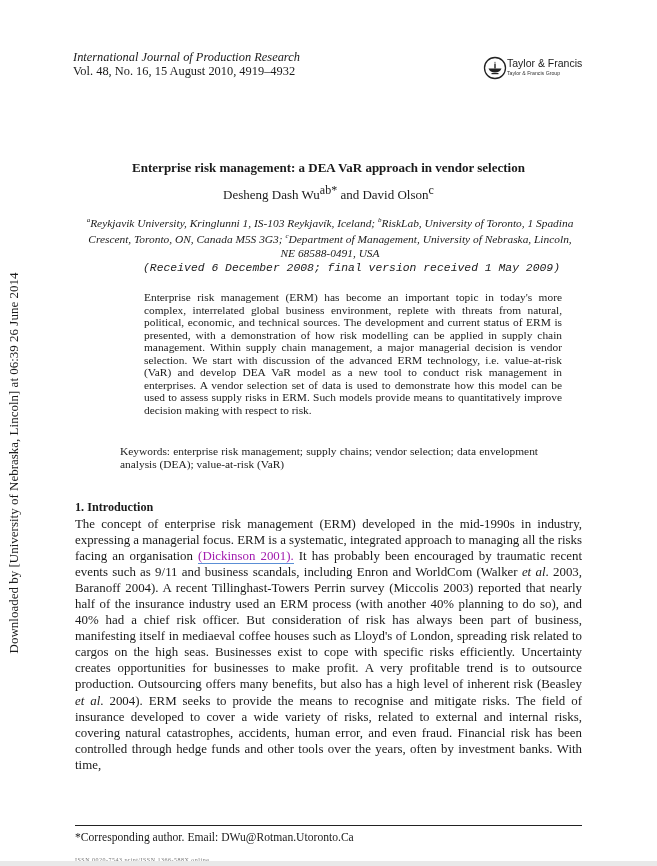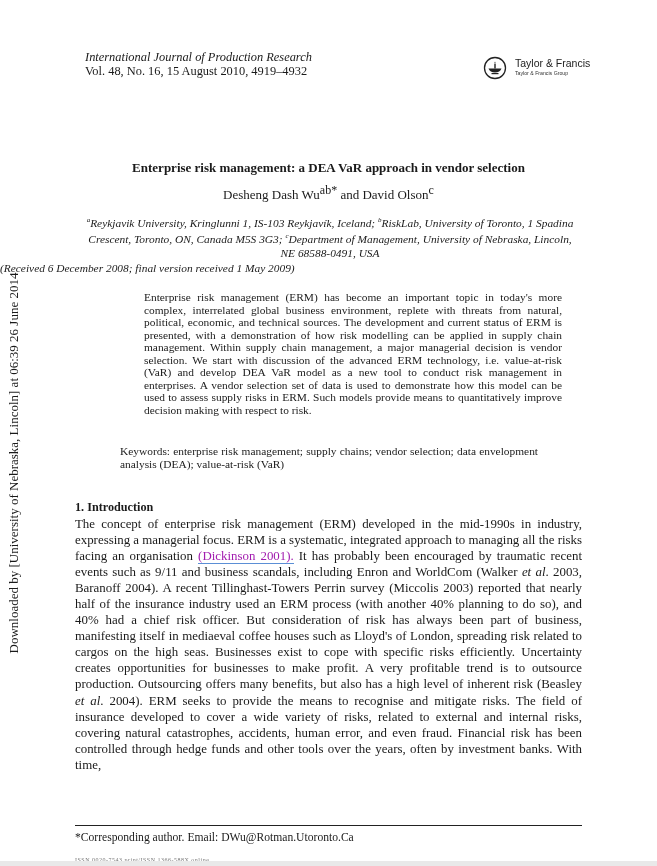--- a/index.html
+++ b/index.html
@@ -7,36 +7,36 @@
     width:657px; height:866px; overflow:hidden; position:relative;
     background:#ffffff; color:#1a1a1a;
     font-family: "Liberation Serif", "DejaVu Serif", serif;
   }
   .side-note {
     position:absolute; left:-196px; top:453px; width:420px; height:20px;
     transform: rotate(-90deg); transform-origin: center center;
     font-size:13px; line-height:20px; white-space:nowrap; text-align:center;
     color:#1a1a1a;
   }
-  .journal { position:absolute; left:85px; top:50px; font-size:12.4px; line-height:14px;font-family:Liberation Serif, serif; }
+  .journal { position:absolute; left:73px; top:50px; font-size:12.4px; line-height:14px;font-family:Liberation Serif, serif; }
   .journal .name { font-style:italic; }
-  .publisher { position:absolute; left:483px; top:56px; display:flex; align-items:center; gap:8px; }
+  .publisher { position:absolute; left:483px; top:56px; display:flex; align-items:center; gap:0; }
   .publisher .logo { width:24px; height:24px; }
   .publisher .pub-text { font-family:"Liberation Sans", sans-serif; line-height:10px; }
   .publisher .pub-name { font-size:10.5px; color:#222; }
   .publisher .pub-group { font-size:5.2px; color:#333; }
 
   .title { position:absolute; left:0; width:657px; top:160px; text-align:center;
     font-size:13px; font-weight:bold; }
   .authors { position:absolute; left:0; width:657px; top:183px; text-align:center; font-size:13px; }
   .authors sup { font-size:12px;margin-top:31px; }
   .affil { position:absolute; left:80px; width:500px; top:214px; text-align:center;
     font-size:11.4px; font-style:italic; line-height:13.5px; }
   .affil sup { font-size:7px; }
-  .received { position:absolute; left:0; width:560px; top:262px; text-align:left; font-size:11.4px; }
+  .received { position:absolute; left:0; width:560px; top:262px; text-align:right; font-size:11.4px;font-family:Liberation Mono, monospace; }
   .received em { font-style:italic; }
 
   .abstract { position:absolute; left:120px; width:418px; top:291px; font-size:11.4px;
     line-height:12.55px; text-align:justify;margin-left:24px; }
   .keywords { position:absolute; left:120px; width:418px; top:445px; font-size:11.4px;
     line-height:12.5px; text-align:justify; }
   .keywords b { font-weight:normal; }
 
   .section-head { position:absolute; left:75px; top:500px; font-size:12.2px; font-weight:bold; }
   .body-text { position:absolute; left:75px; width:507px; top:516px; font-size:12.9px;

